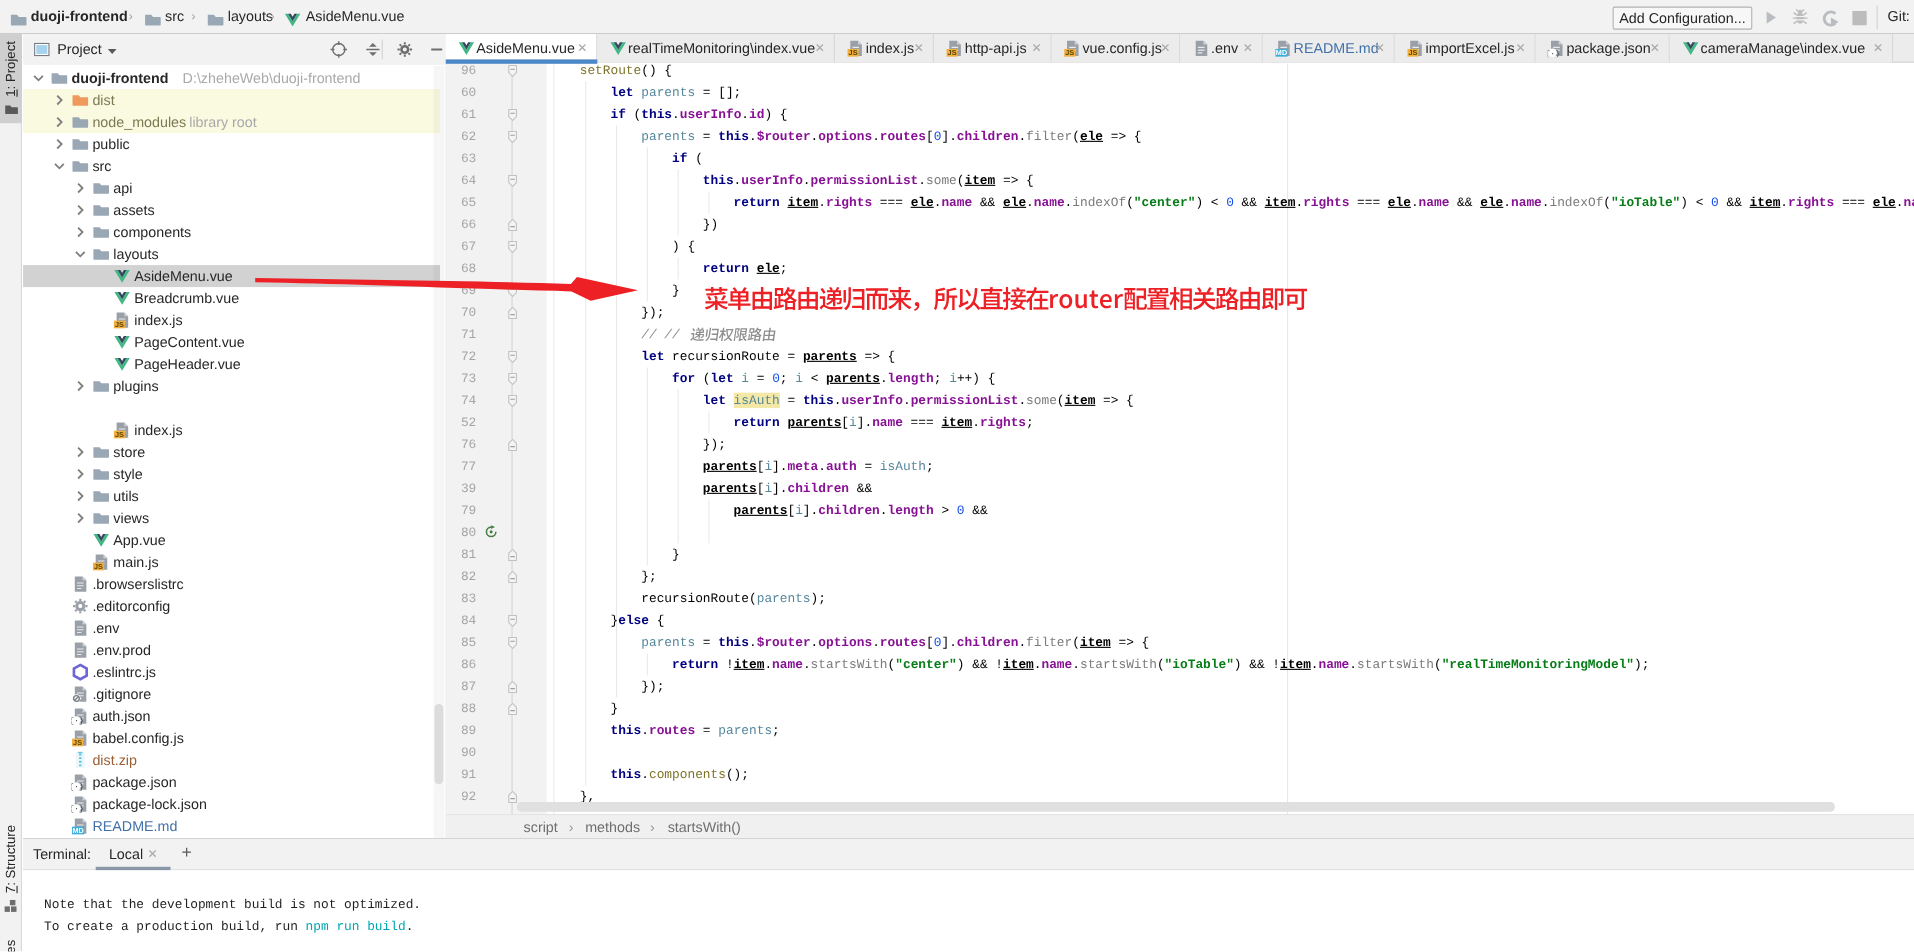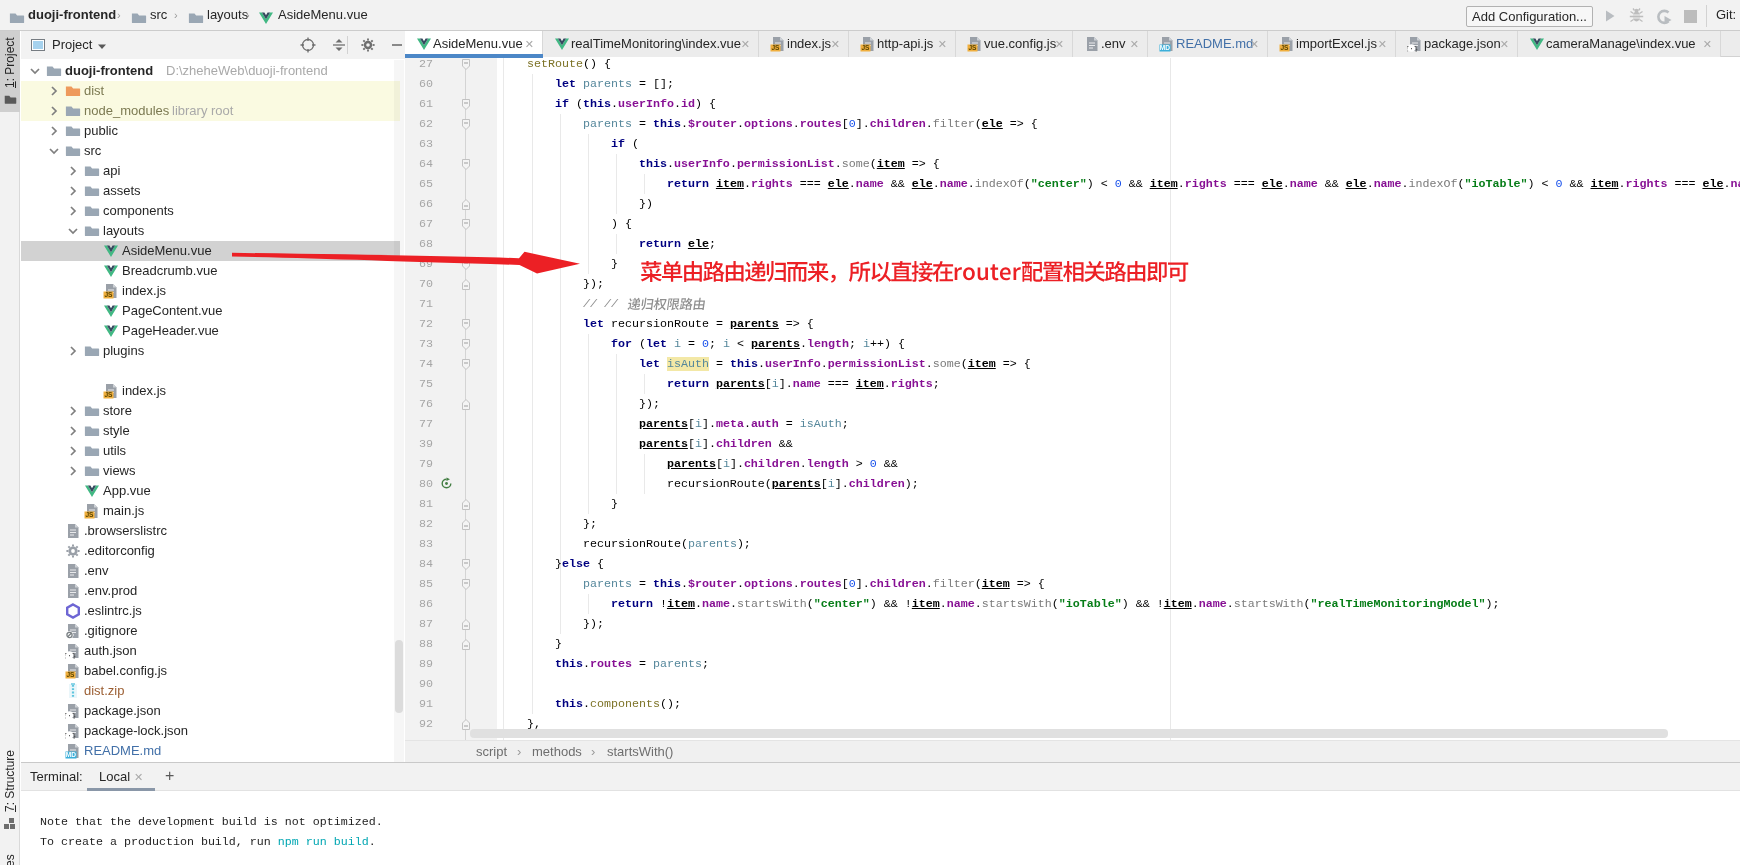--- a/index.html
+++ b/index.html
@@ -594,21 +594,21 @@
 <div class="ig" style="left:182.5px;top:303px;height:180px"></div>
 <div class="ig" style="left:182.5px;top:563px;height:20px"></div>
 <div class="ig" style="left:210.5px;top:123px;height:60px"></div>
 <div class="ig" style="left:210.5px;top:203px;height:20px"></div>
 <div class="ig" style="left:210.5px;top:323px;height:140px"></div>
 <div class="ig" style="left:238.5px;top:143px;height:20px"></div>
 <div class="ig" style="left:238.5px;top:343px;height:20px"></div>
 <div class="ig" style="left:238.5px;top:423px;height:40px"></div>
   <div id="margin"></div>
 <div class="cl" style="top:23px"><span class="pl"></span><span class="fn">setRoute</span><span class="pl">() {</span></div>
-<div class="ln" style="top:23px">27</div>
+<div class="ln" style="top:23px">96</div>
 <div class="cl" style="top:43px"><span class="pl">    </span><span class="kw">let</span><span class="pl"> </span><span class="tv">parents</span><span class="pl"> = [];</span></div>
 <div class="ln" style="top:43px">60</div>
 <div class="cl" style="top:63px"><span class="pl">    </span><span class="kw">if</span><span class="pl"> (</span><span class="kw">this</span><span class="pl">.</span><span class="pr">userInfo</span><span class="pl">.</span><span class="pr">id</span><span class="pl">) {</span></div>
 <div class="ln" style="top:63px">61</div>
 <div class="cl" style="top:83px"><span class="pl">        </span><span class="tv">parents</span><span class="pl"> = </span><span class="kw">this</span><span class="pl">.</span><span class="pr">$router</span><span class="pl">.</span><span class="pr">options</span><span class="pl">.</span><span class="pr">routes</span><span class="pl">[</span><span class="num">0</span><span class="pl">]</span><span class="pl">.</span><span class="pr">children</span><span class="pl">.</span><span class="gm">filter</span><span class="pl">(</span><span class="par">ele</span><span class="pl"> =&gt; {</span></div>
 <div class="ln" style="top:83px">62</div>
 <div class="cl" style="top:103px"><span class="pl">            </span><span class="kw">if</span><span class="pl"> (</span></div>
 <div class="ln" style="top:103px">63</div>
 <div class="cl" style="top:123px"><span class="pl">                </span><span class="kw">this</span><span class="pl">.</span><span class="pr">userInfo</span><span class="pl">.</span><span class="pr">permissionList</span><span class="pl">.</span><span class="gm">some</span><span class="pl">(</span><span class="par">item</span><span class="pl"> =&gt; {</span></div>
 <div class="ln" style="top:123px">64</div>
@@ -626,30 +626,29 @@
 <div class="ln" style="top:243px">70</div>
 <div class="cl" style="top:263px"><span class="pl">        </span><span class="cm">// // </span></div>
 <div class="ln" style="top:263px">71</div>
 <div class="cl" style="top:283px"><span class="pl">        </span><span class="kw">let</span><span class="pl"> recursionRoute = </span><span class="par">parents</span><span class="pl"> =&gt; {</span></div>
 <div class="ln" style="top:283px">72</div>
 <div class="cl" style="top:303px"><span class="pl">            </span><span class="kw">for</span><span class="pl"> (</span><span class="kw">let</span><span class="pl"> </span><span class="tv">i</span><span class="pl"> = </span><span class="num">0</span><span class="pl">; </span><span class="tv">i</span><span class="pl"> &lt; </span><span class="par">parents</span><span class="pl">.</span><span class="pr">length</span><span class="pl">; </span><span class="tv">i</span><span class="pl">++) {</span></div>
 <div class="ln" style="top:303px">73</div>
 <div class="cl" style="top:323px"><span class="pl">                </span><span class="kw">let</span><span class="pl"> </span><span class="tvh">isAuth</span><span class="pl"> = </span><span class="kw">this</span><span class="pl">.</span><span class="pr">userInfo</span><span class="pl">.</span><span class="pr">permissionList</span><span class="pl">.</span><span class="gm">some</span><span class="pl">(</span><span class="par">item</span><span class="pl"> =&gt; {</span></div>
 <div class="ln" style="top:323px">74</div>
 <div class="cl" style="top:343px"><span class="pl">                    </span><span class="kw">return</span><span class="pl"> </span><span class="par">parents</span><span class="pl">[</span><span class="tv">i</span><span class="pl">]</span><span class="pl">.</span><span class="pr">name</span><span class="pl"> === </span><span class="par">item</span><span class="pl">.</span><span class="pr">rights</span><span class="pl">;</span></div>
-<div class="ln" style="top:343px">75</div>
+<div class="ln" style="top:343px">52</div>
 <div class="cl" style="top:363px"><span class="pl">                </span><span class="pl">});</span></div>
 <div class="ln" style="top:363px">76</div>
 <div class="cl" style="top:383px"><span class="pl">                </span><span class="par">parents</span><span class="pl">[</span><span class="tv">i</span><span class="pl">]</span><span class="pl">.</span><span class="pr">meta</span><span class="pl">.</span><span class="pr">auth</span><span class="pl"> = </span><span class="tv">isAuth</span><span class="pl">;</span></div>
 <div class="ln" style="top:383px">77</div>
 <div class="cl" style="top:403px"><span class="pl">                </span><span class="par">parents</span><span class="pl">[</span><span class="tv">i</span><span class="pl">]</span><span class="pl">.</span><span class="pr">children</span><span class="pl"> &amp;&amp;</span></div>
 <div class="ln" style="top:403px">39</div>
 <div class="cl" style="top:423px"><span class="pl">                    </span><span class="par">parents</span><span class="pl">[</span><span class="tv">i</span><span class="pl">]</span><span class="pl">.</span><span class="pr">children</span><span class="pl">.</span><span class="pr">length</span><span class="pl"> &gt; </span><span class="num">0</span><span class="pl"> &amp;&amp;</span></div>
 <div class="ln" style="top:423px">79</div>
-<div class="cl" style="top:443px"><span class="pl">                    </span><span class="pl">recursionRoute(</span><span class="par">parents</span><span class="pl">[</span><span class="tv">i</span><span class="pl">]</span><span class="pl">.</span><span class="pr">children</span><span class="pl">);</span></div>
 <div class="ln" style="top:443px">80</div>
 <div class="cl" style="top:463px"><span class="pl">            </span><span class="pl">}</span></div>
 <div class="ln" style="top:463px">81</div>
 <div class="cl" style="top:483px"><span class="pl">        </span><span class="pl">};</span></div>
 <div class="ln" style="top:483px">82</div>
 <div class="cl" style="top:503px"><span class="pl">        </span><span class="pl">recursionRoute(</span><span class="tv">parents</span><span class="pl">);</span></div>
 <div class="ln" style="top:503px">83</div>
 <div class="cl" style="top:523px"><span class="pl">    </span><span class="pl">}</span><span class="kw">else</span><span class="pl"> {</span></div>
 <div class="ln" style="top:523px">84</div>
 <div class="cl" style="top:543px"><span class="pl">        </span><span class="tv">parents</span><span class="pl"> = </span><span class="kw">this</span><span class="pl">.</span><span class="pr">$router</span><span class="pl">.</span><span class="pr">options</span><span class="pl">.</span><span class="pr">routes</span><span class="pl">[</span><span class="num">0</span><span class="pl">]</span><span class="pl">.</span><span class="pr">children</span><span class="pl">.</span><span class="gm">filter</span><span class="pl">(</span><span class="par">item</span><span class="pl"> =&gt; {</span></div>

